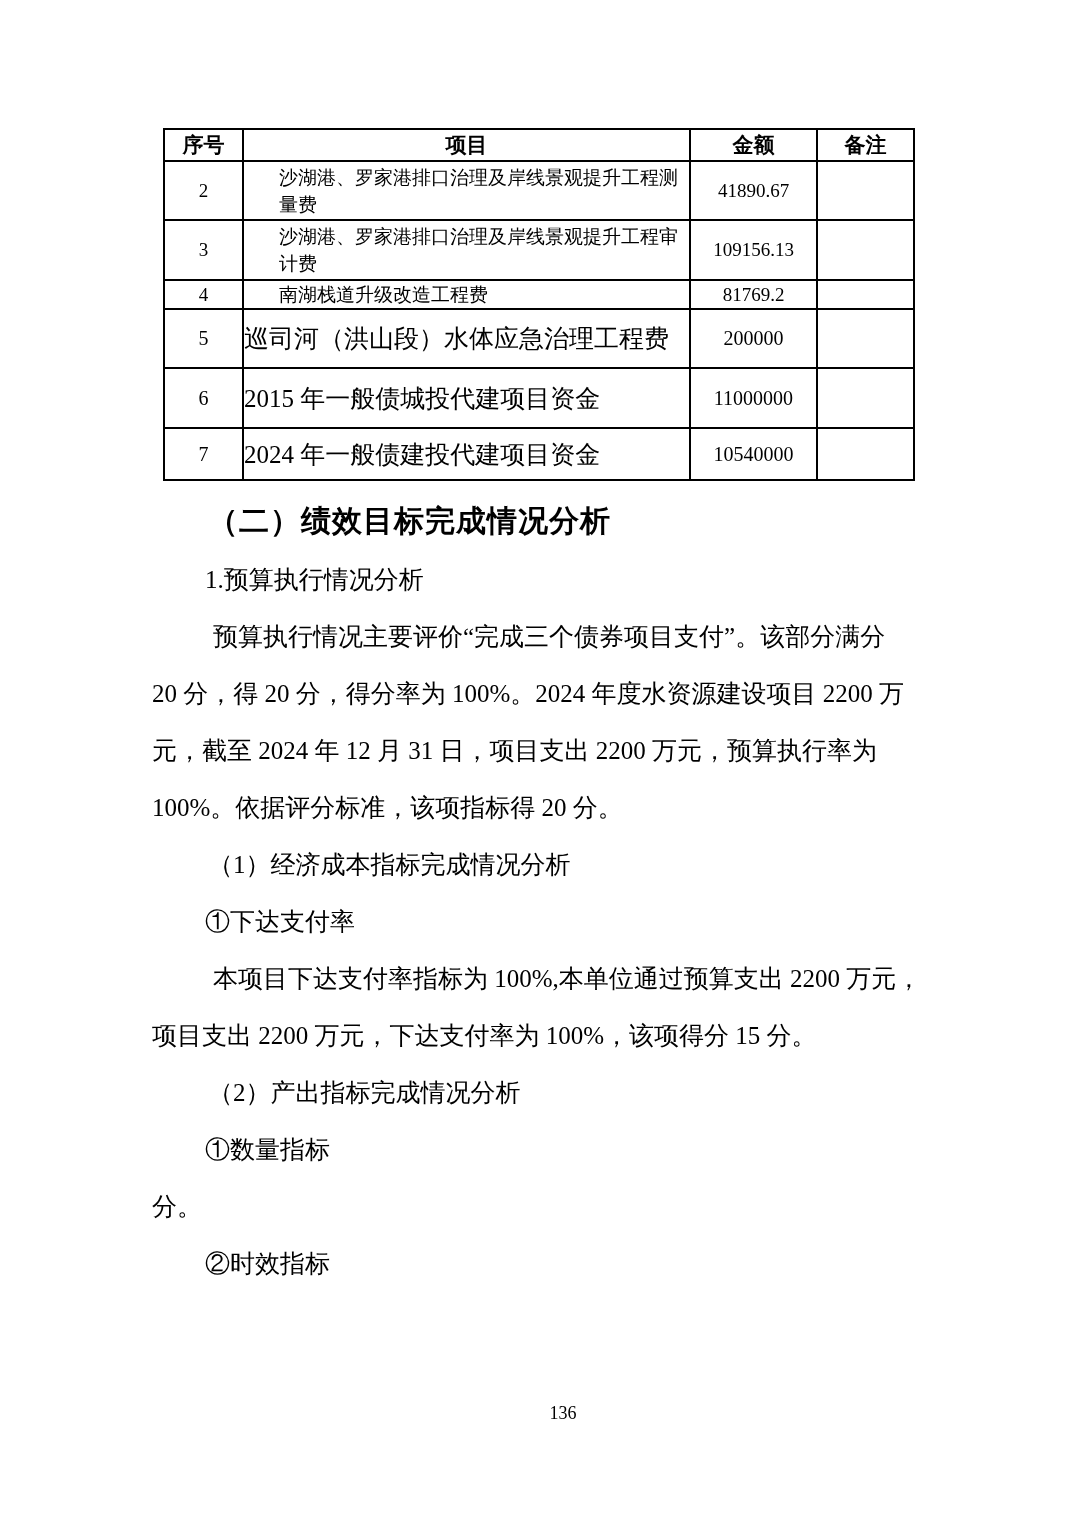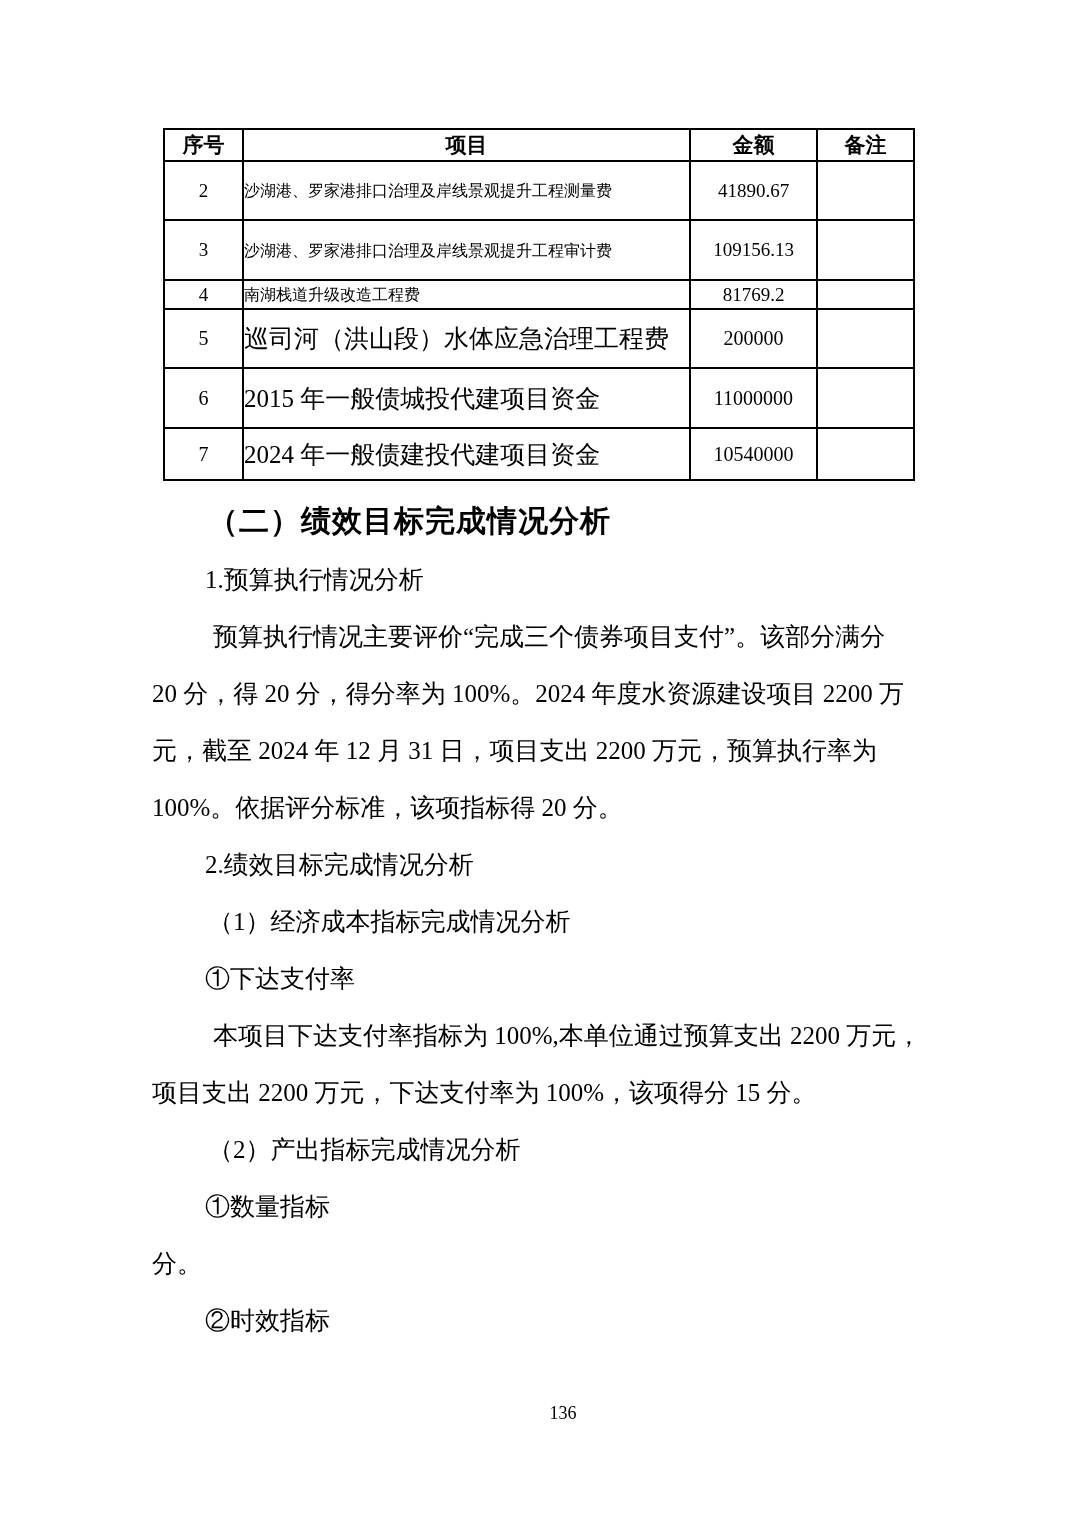--- a/index.html
+++ b/index.html
@@ -50,22 +50,23 @@
   }
   td.c-item {
     text-align: left;
     padding: 2px 4px 2px 8px;
   }
   td.c-amount {
     text-align: center;
     font-size: 19px;
   }
   tr.r-small td.c-item {
-    font-size: 16px;
+    font-size: 19px;
     line-height: 27px;
+    padding-left: 35px;
   }
   tr.r-large td.c-item {
     font-size: 25px;
     white-space: nowrap;
   }
   tr.r-large td.c-no { font-size: 20px; }
   tr.r-large td.c-amount { font-size: 20px; }
 
   
   .body-text {
@@ -159,21 +160,20 @@
       </tbody>
     </table>
 
     <div class="body-text">
       <div class="h2">（二）绩效目标完成情况分析</div>
       <div class="line ind-num">1.预算执行情况分析</div>
       <div class="line ind-para">预算执行情况主要评价“完成三个债券项目支付”。该部分满分</div>
       <div class="line ind-none">20 分，得 20 分，得分率为 100%。2024 年度水资源建设项目 2200 万</div>
       <div class="line ind-none">元，截至 2024 年 12 月 31 日，项目支出 2200 万元，预算执行率为</div>
       <div class="line ind-none">100%。依据评分标准，该项指标得 20 分。</div>
-      <div class="line ind-num">2.绩效目标完成情况分析</div>
       <div class="line ind-paren">（1）经济成本指标完成情况分析</div>
       <div class="line ind-num">①下达支付率</div>
       <div class="line ind-para">本项目下达支付率指标为 100%,本单位通过预算支出 2200 万元，</div>
       <div class="line ind-none">项目支出 2200 万元，下达支付率为 100%，该项得分 15 分。</div>
       <div class="line ind-paren">（2）产出指标完成情况分析</div>
       <div class="line ind-num">①数量指标</div>
       <div class="line ind-none">分。</div>
       <div class="line ind-num">②时效指标</div>
     </div>
   </div>

